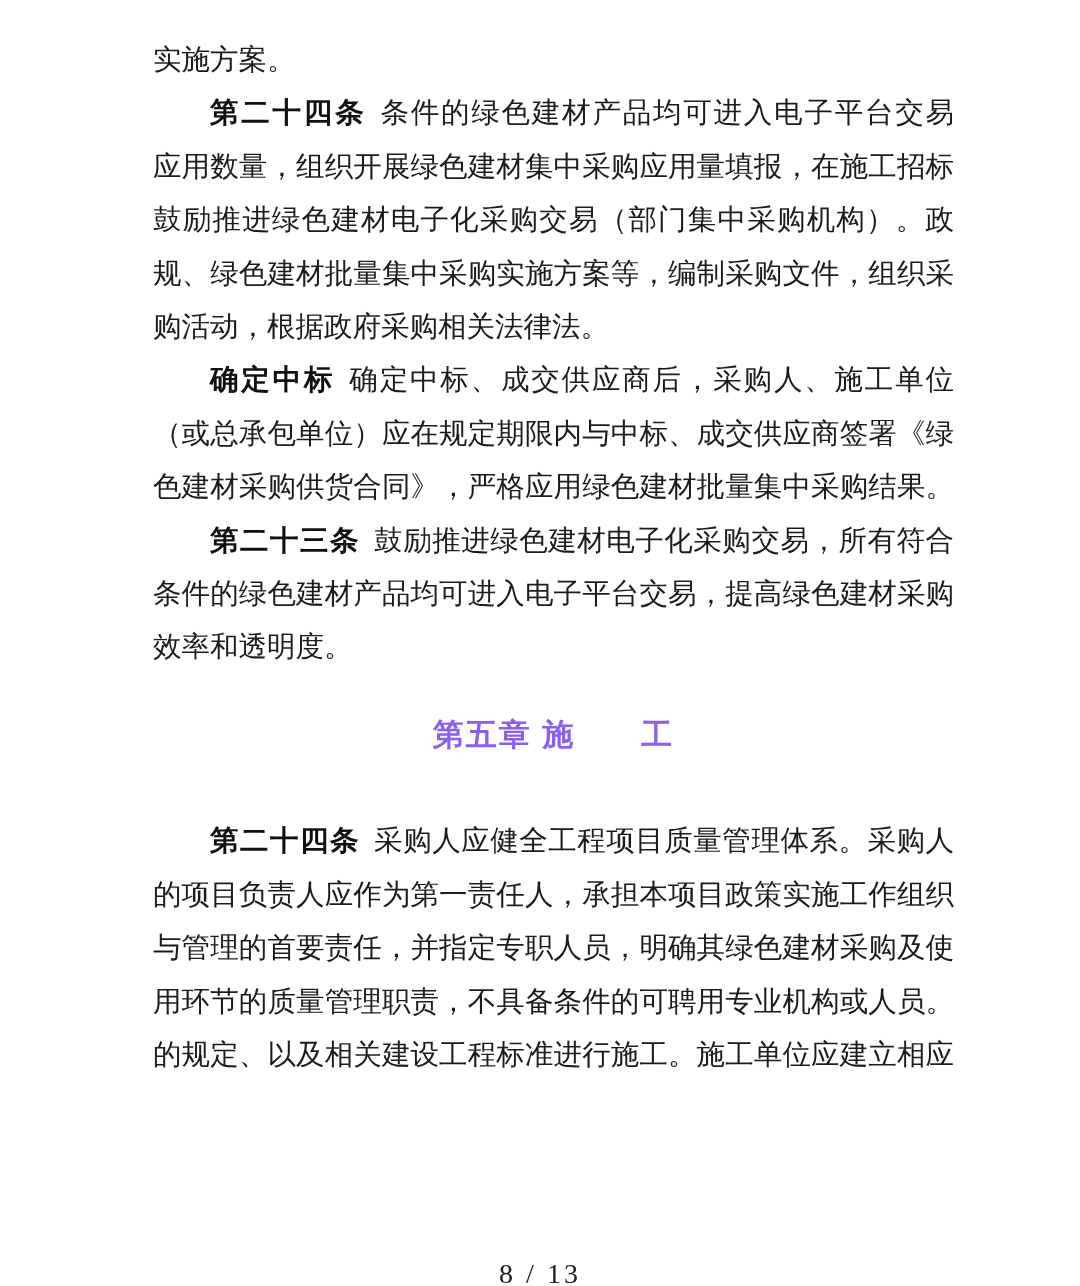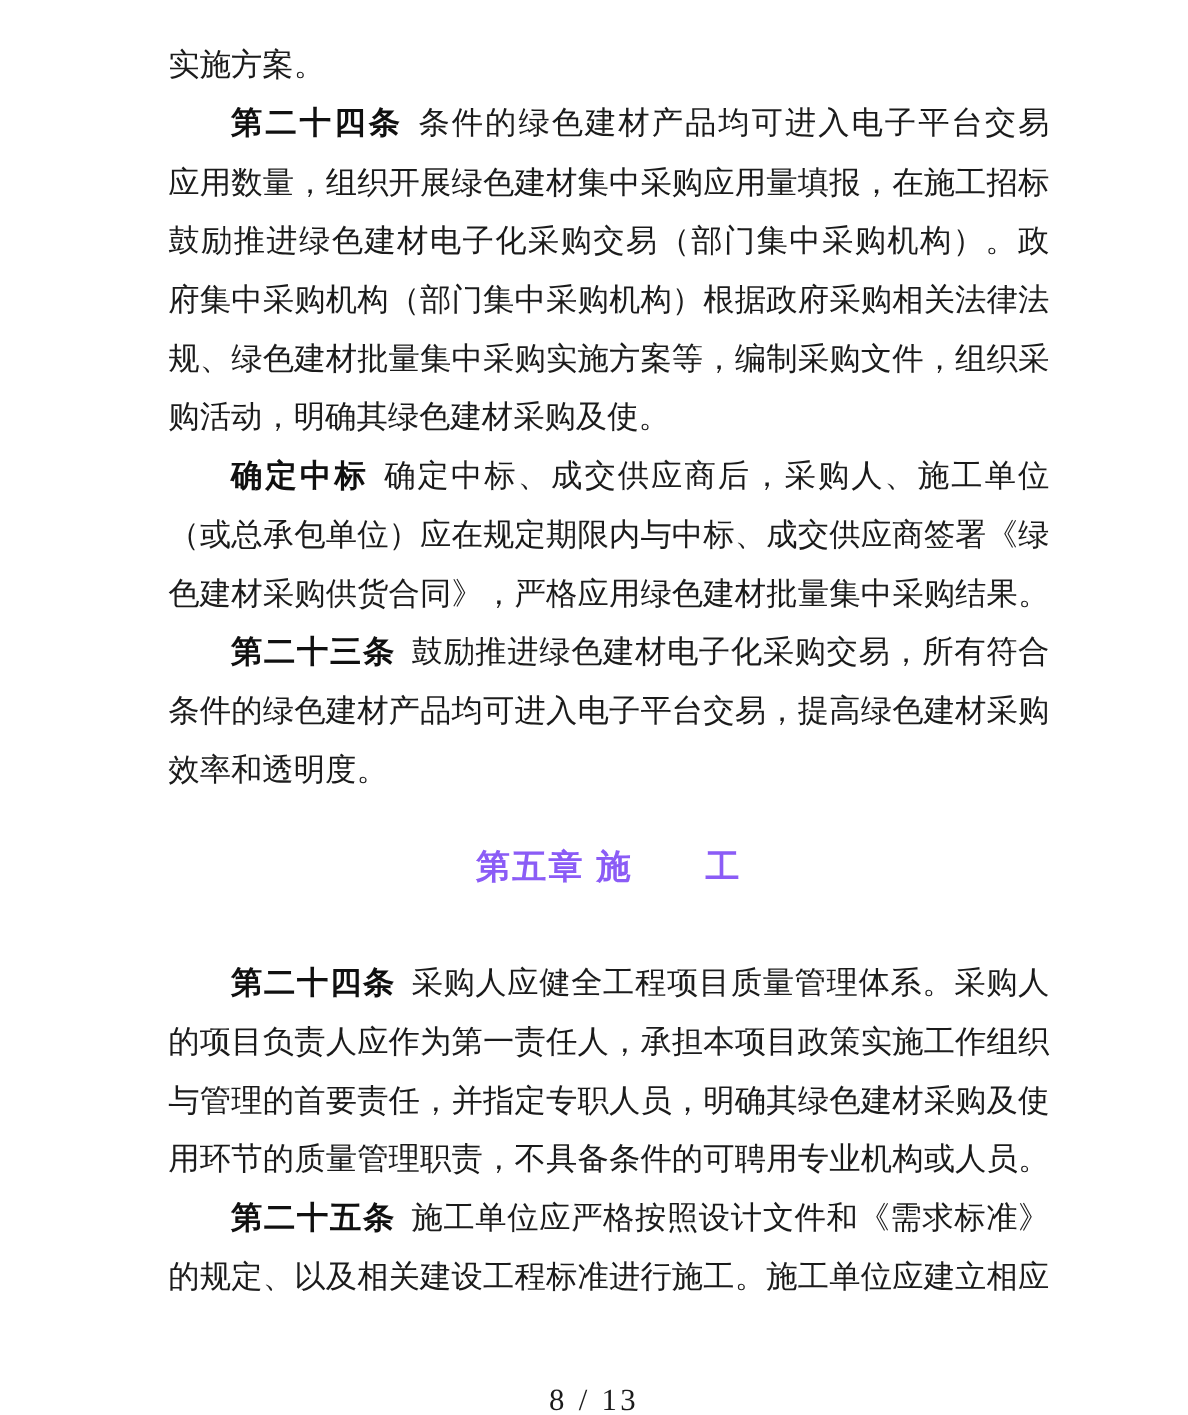--- a/index.html
+++ b/index.html
@@ -58,37 +58,35 @@
 </head>
 <body>
 
 <div class="content">
 
   <div class="line"><span>实施方案。</span></div>
 
   <div class="line indent fill"><span class="art">第二十四条</span><span>条件的绿色建材产品均可进入电子平台交易</span></div>
   <div class="line fill"><span>应用数量，组织开展绿色建材集中采购应用量填报，在施工招标</span></div>
   <div class="line fill"><span>鼓励推进绿色建材电子化采购交易（部门集中采购机构）。政</span></div>
-  <div class="line fill"><span>府集中采购机构（部门集中采购机构）根据政府采购相关法律法</span></div>
   <div class="line fill"><span>规、绿色建材批量集中采购实施方案等，编制采购文件，组织采</span></div>
-  <div class="line"><span>购活动，明确其绿色建材采购及使。</span></div>
+  <div class="line"><span>购活动，根据政府采购相关法律法。</span></div>
 
   <div class="line indent fill"><span class="art">确定中标</span><span>确定中标、成交供应商后，采购人、施工单位</span></div>
   <div class="line fill"><span>（或总承包单位）应在规定期限内与中标、成交供应商签署《绿</span></div>
   <div class="line fill"><span>色建材采购供货合同》，严格应用绿色建材批量集中采购结果。</span></div>
 
   <div class="line indent fill"><span class="art">第二十三条</span><span>鼓励推进绿色建材电子化采购交易，所有符合</span></div>
   <div class="line fill"><span>条件的绿色建材产品均可进入电子平台交易，提高绿色建材采购</span></div>
   <div class="line"><span>效率和透明度。</span></div>
 
   <div class="chapter">第五章 施　　工</div>
 
   <div class="line indent fill"><span class="art">第二十四条</span><span>采购人应健全工程项目质量管理体系。采购人</span></div>
   <div class="line fill"><span>的项目负责人应作为第一责任人，承担本项目政策实施工作组织</span></div>
   <div class="line fill"><span>与管理的首要责任，并指定专职人员，明确其绿色建材采购及使</span></div>
   <div class="line fill"><span>用环节的质量管理职责，不具备条件的可聘用专业机构或人员。</span></div>
 
-  <div class="line indent fill"><span class="art">第二十五条</span><span>施工单位应严格按照设计文件和《需求标准》</span></div>
   <div class="line fill"><span>的规定、以及相关建设工程标准进行施工。施工单位应建立相应</span></div>
 
 </div>
 
 <div class="footer">8 / 13</div>
 
 </body></html>

